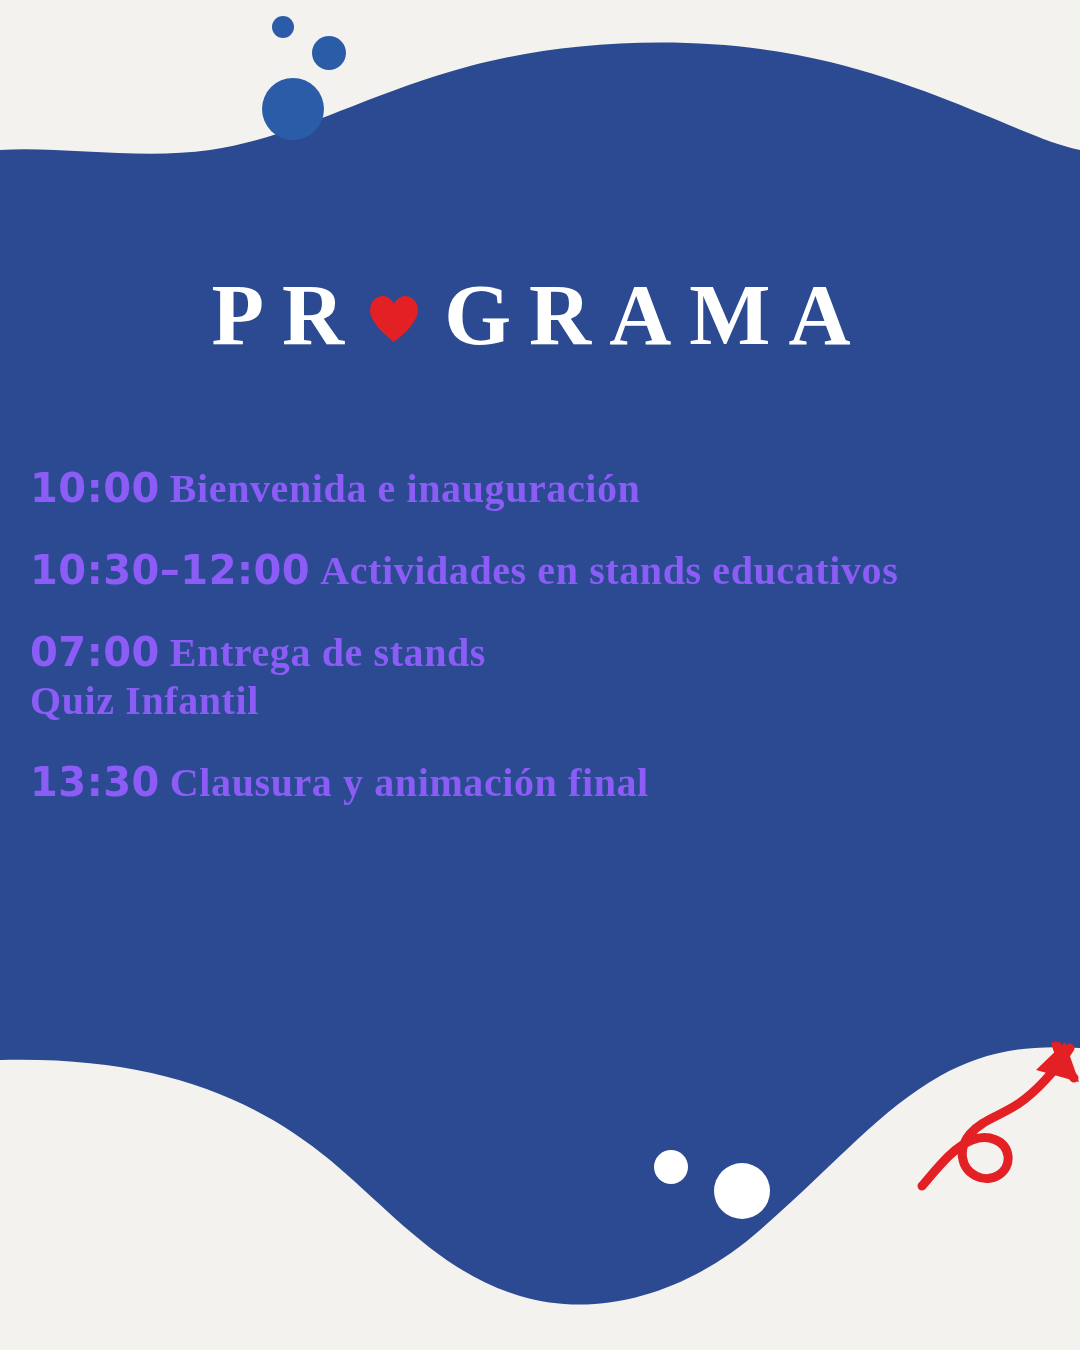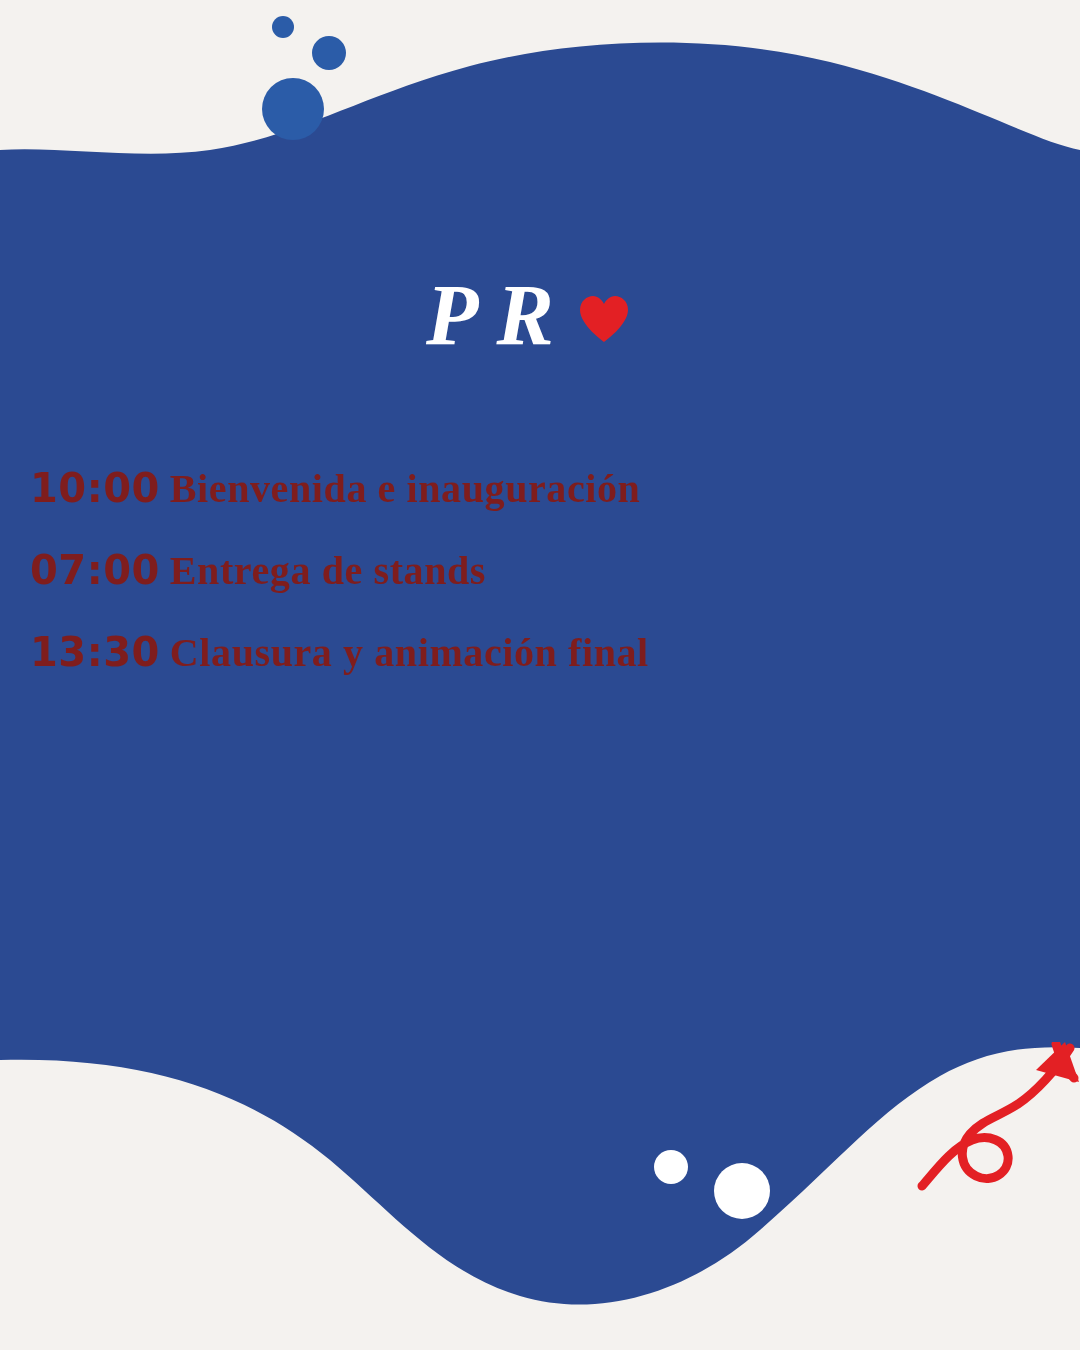--- a/index.html
+++ b/index.html
@@ -57,21 +57,20 @@
     display: inline-flex;
     align-items: center;
     justify-content: center;
     font-family: "Liberation Serif", serif;
     font-weight: 700;
     font-size: 86px;
     letter-spacing: 18px;
     color: #ffffff;
     line-height: 1;
     white-space: nowrap;
-    font-style: italic;
   }
   .title .heart-slot {
     display: inline-flex;
     align-items: center;
     justify-content: center;
     width: 64px;
     height: 86px;
     margin-right: 18px;
     position: relative;
     top: 4px;
@@ -80,21 +79,21 @@
   
   .schedule {
     position: absolute;
     top: 466px;
     left: 30px;
     width: 1030px;
     z-index: 5;
   }
   .item {
     margin-bottom: 36px;
-    color: #7f1d1d;
+    color: #8b5cf6;
     line-height: 1.12;
   }
   .item:last-child { margin-bottom: 8px; }
   .time {
     font-family: "DejaVu Sans", sans-serif;
     font-weight: 700;
     font-size: 40px;
     letter-spacing: 0.5px;
     margin-right: 10px;
     white-space: nowrap;
@@ -153,33 +152,38 @@
   <div class="bubble bubble-white bubble-e"></div>
 
   <div class="title-wrap">
     <div class="title">
       <span>PR</span>
       <span class="heart-slot">
         <svg width="52" height="50" viewBox="0 0 52 50" xmlns="http://www.w3.org/2000/svg">
           <path d="M26,48 C 26,48 2,31 2,16 C 2,7 9,2 15,2 C 20,2 24,6 26,10 C 28,6 32,2 37,2 C 43,2 50,7 50,16 C 50,31 26,48 26,48 Z" fill="#e32024"></path>
         </svg>
       </span>
+      <span>GRAMA</span>
     </div>
   </div>
 
   <div class="schedule">
 
     <div class="item">
       <span class="time">10:00</span><span class="desc">Bienvenida e inauguración</span>
     </div>
 
+    <div class="item">
+      <span class="time">10:30–12:00</span><span class="desc">Actividades en stands educativos</span>
+    </div>
 
 
     <div class="item">
       <span class="time">07:00</span><span class="desc">Entrega de stands</span>
+      <span class="desc-second-line">Quiz Infantil</span>
     </div>
 
     <div class="item">
       <span class="time">13:30</span><span class="desc">Clausura y animación final</span>
     </div>
 
   </div>
 
   <svg class="ribbon" viewBox="0 0 220 200" xmlns="http://www.w3.org/2000/svg">
     <g fill="none" stroke="#e32024" stroke-width="9" stroke-linecap="round">

